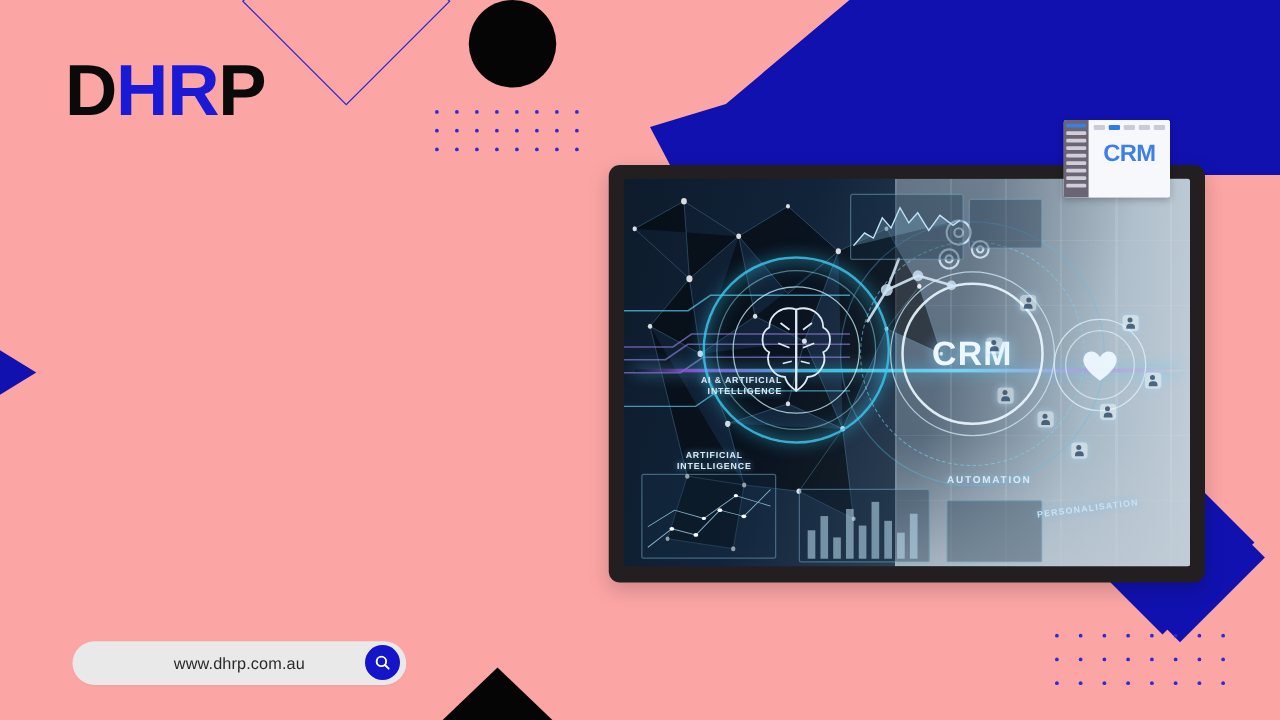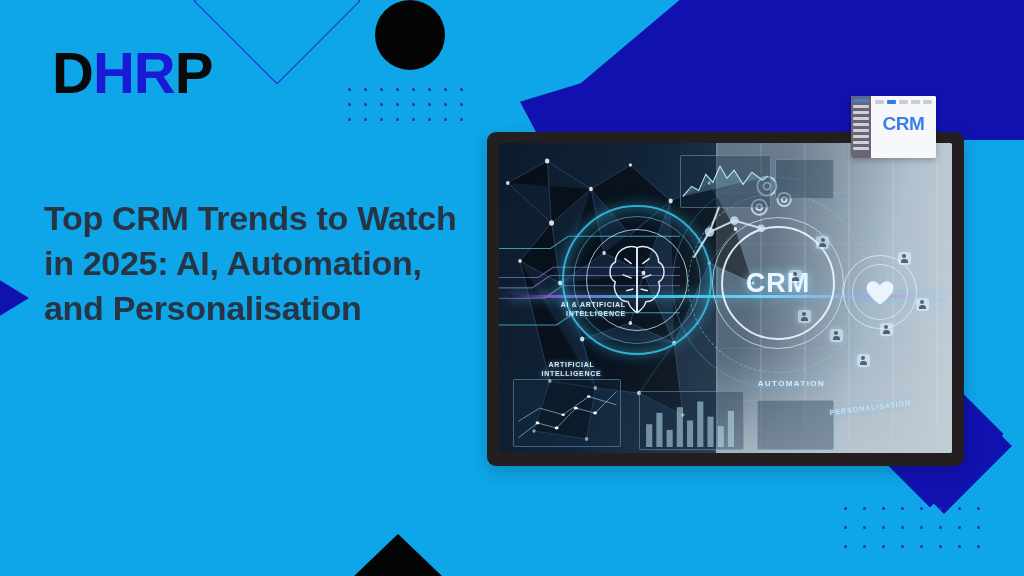--- a/index.html
+++ b/index.html
@@ -2,21 +2,21 @@
 <html><head>
 <meta charset="utf-8">
 <style>
   * { margin:0; padding:0; box-sizing:border-box; }
   html, body { width:1024px; height:576px; overflow:hidden; }
   body {
     background:#f3f3f3;
     font-family:"Liberation Sans", sans-serif;
     position:relative;
   }
-  #stage { position:absolute; inset:0; width:1024px; height:576px; overflow:hidden; background:#0ea5e9; }
+  #stage { position:absolute; inset:0; width:1024px; height:576px; overflow:hidden; background:#fca5a5; }
 
   
   .shape { position:absolute; }
 
   
   .blue-poly {
     left:520px; top:-2px; width:506px; height:142px;
     background:#1111b0;
     clip-path:polygon(32% 0%, 100% 0%, 100% 100%, 4% 100%, 0% 73%, 12% 60%);
   }
@@ -272,22 +272,30 @@
       <div class="dot" style="background: rgb(43, 43, 208);"></div>
       <div class="dot" style="background: rgb(43, 43, 208);"></div>
       <div class="dot" style="background: rgb(43, 43, 208);"></div>
       <div class="dot" style="background: rgb(43, 43, 208);"></div>
     </div>
 
   <div class="logo">
     <span class="k">D</span><span class="b">HR</span><span class="k">P</span>
   </div>
 
-  <h1 class="headline">Top CRM Trends to Watch in 2025: AI, Automation, and Personalisation</h1>
-
+
+  <div class="url-pill">
+    <span class="url-text">www.dhrp.com.au</span>
+    <span class="search-btn">
+      <svg width="14" height="14" viewBox="0 0 24 24" fill="none" stroke="#ffffff" stroke-width="2.6" stroke-linecap="round">
+        <circle cx="10.5" cy="10.5" r="6.5"></circle>
+        <line x1="15.4" y1="15.4" x2="20.5" y2="20.5"></line>
+      </svg>
+    </span>
+  </div>
 
   <div class="monitor">
     <div class="screen">
 
       <div class="office"></div>
       <div class="floor"></div>
 
       <svg class="mesh" viewBox="0 0 300 310" preserveAspectRatio="none">
         <g stroke="#6fb8dd" stroke-width="0.5" opacity="0.55">
           <path d="M10,40 L55,18 L105,46 L150,22 L196,58 L150,92 L105,46 M55,18 L60,80 L105,46 M10,40 L60,80 L24,118 L70,140 L60,80 M70,140 L120,110 L105,46 M120,110 L165,130 L196,58 M165,130 L150,180 L95,196 L70,140 M150,180 L200,200 L165,130 M95,196 L110,245 L160,250 L200,200 M110,245 L58,238 L24,118 M58,238 L40,288 L100,296 L110,245 M160,250 L210,272 L200,200 M196,58 L240,40 L270,86 L240,120 L200,200 M270,86 L290,140 L240,120"></path>

